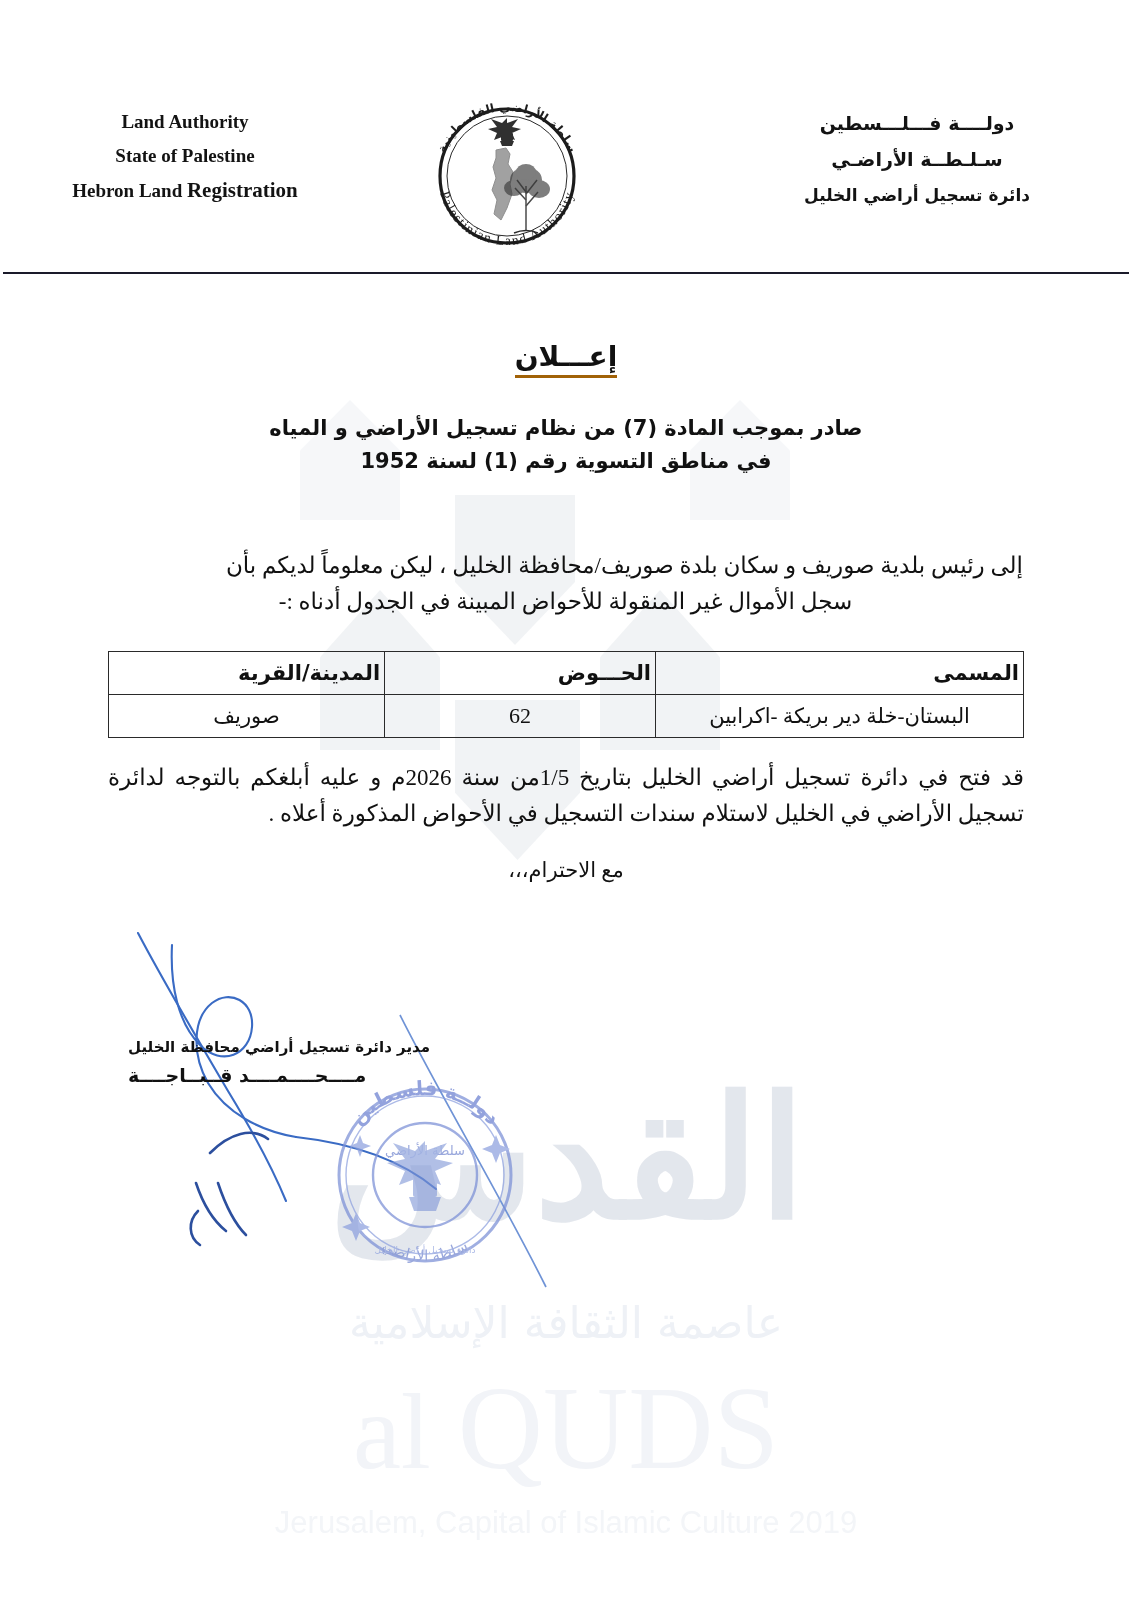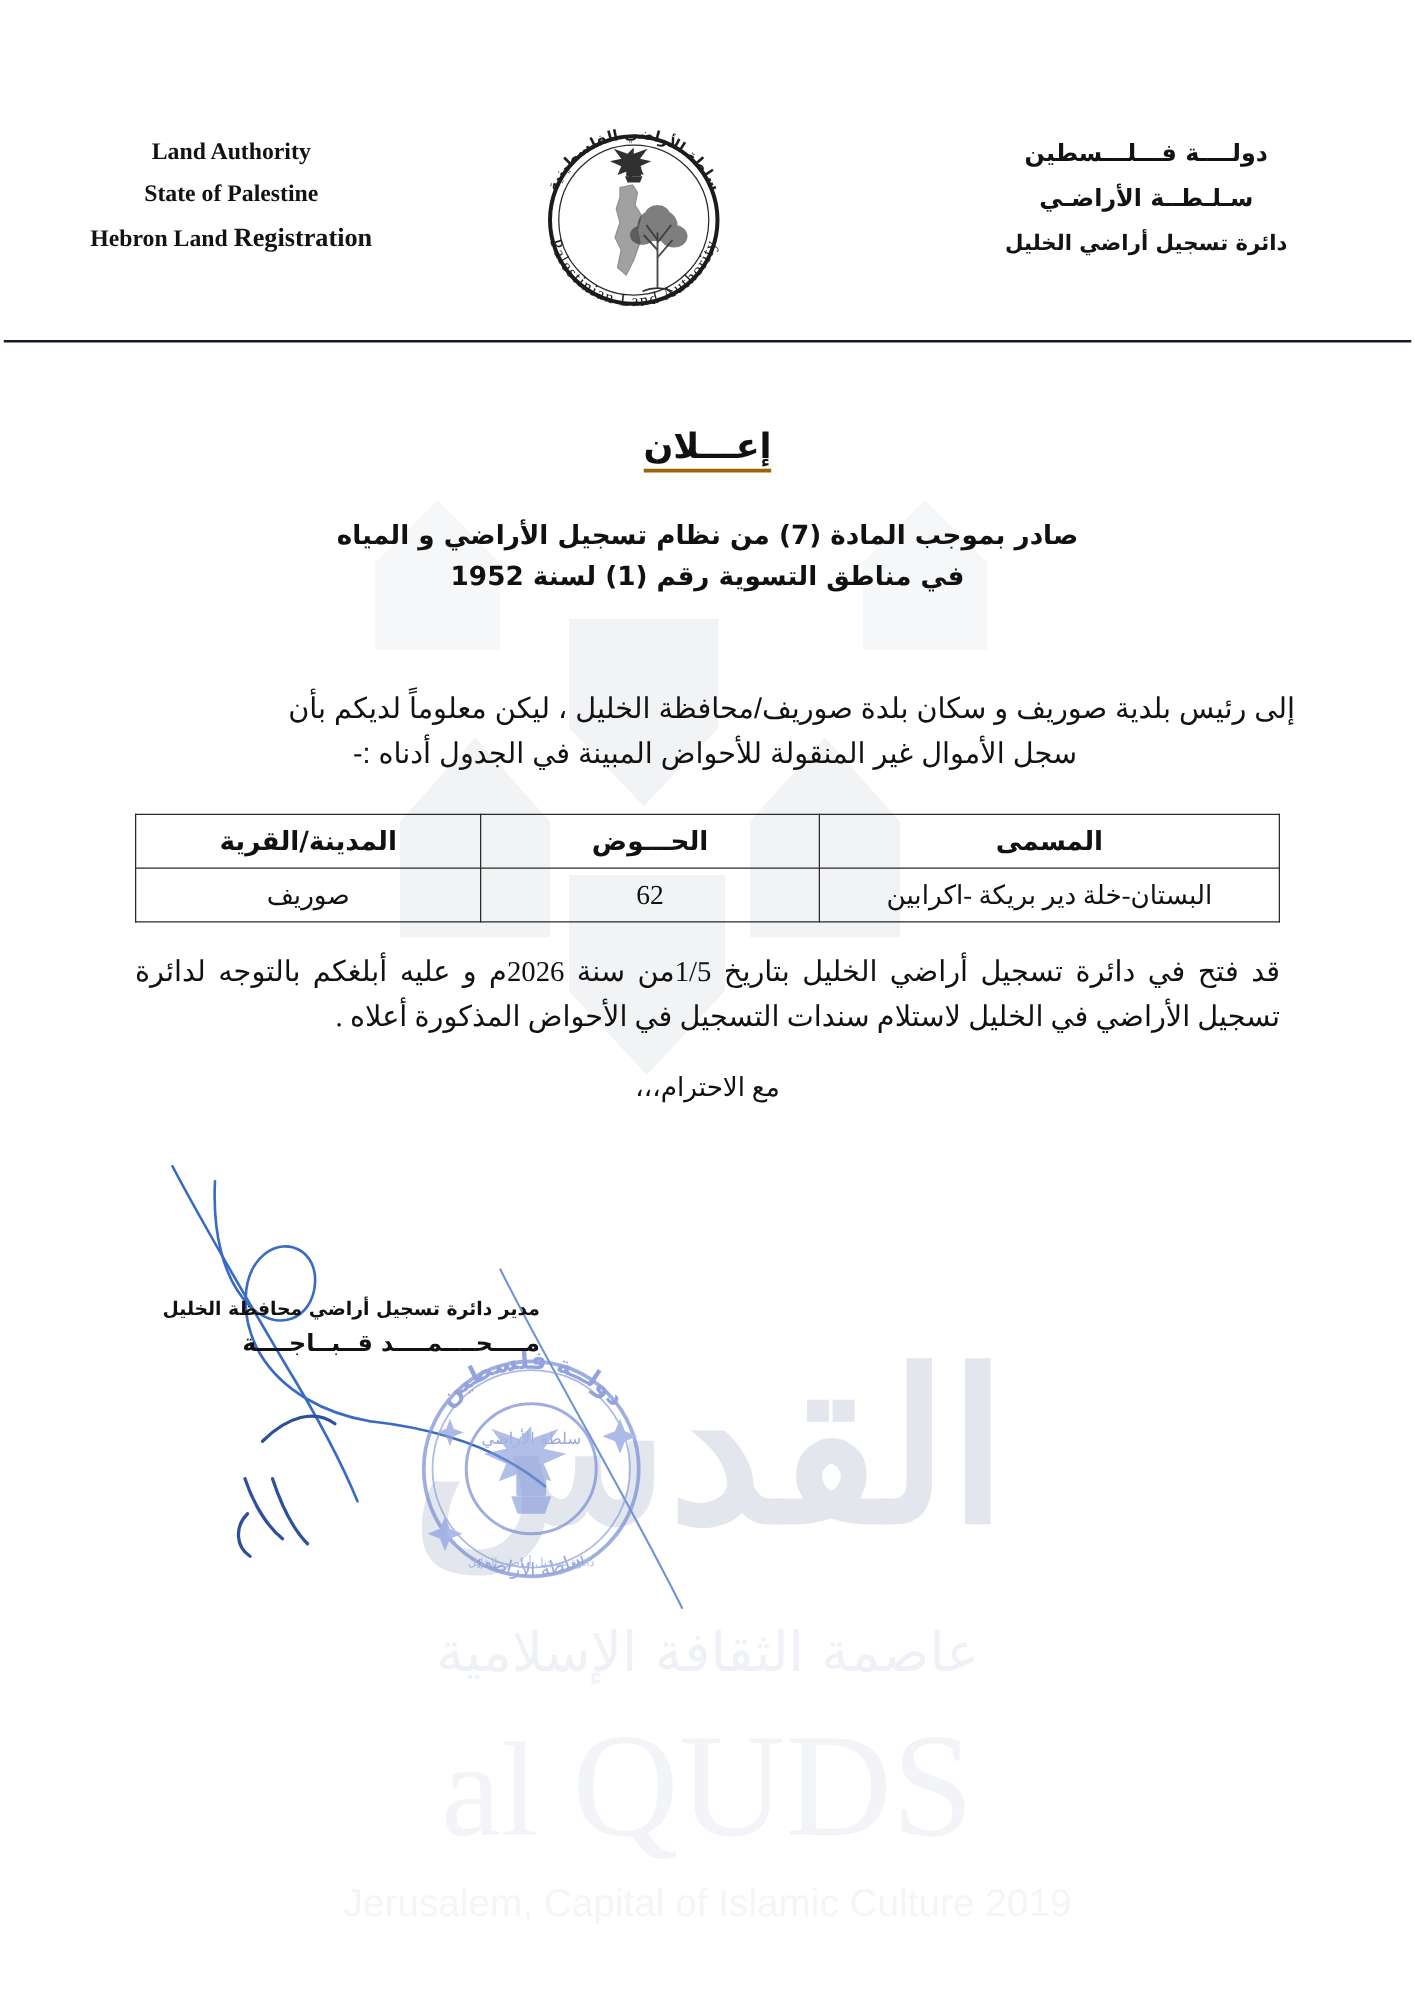--- a/index.html
+++ b/index.html
@@ -127,25 +127,25 @@
     font-family: "DejaVu Sans", "Liberation Sans", sans-serif;
     font-weight: bold;
     font-size: 21px;
     line-height: 33px;
     color: #111;
   }
 
   .para-to {
     position: absolute;
     top: 548px;
-    right: 96px;
+    right: 109px;
     left: 108px;
     direction: rtl;
     text-align: justify;
-    font-family: Liberation Sans, sans-serif;
+    font-family: Liberation Serif, serif;
     font-size: 23px;
     line-height: 36px;
     color: #111;
   }
   .para-to .l2 { display:block; text-align: center; }
 
   
   .tbl {
     position: absolute;
     top: 651px;
@@ -160,20 +160,21 @@
     height: 38px;
     text-align: center;
     vertical-align: middle;
     font-family: "DejaVu Sans", "Liberation Sans", sans-serif;
     color: #111;
   }
   .tbl th {
     font-size: 21px;
     font-weight: bold;
     padding: 2px 4px;
+    text-align: right;
   }
   .tbl td {
     font-size: 21px;
     font-weight: normal;
     font-family: "Liberation Serif", "DejaVu Serif", serif;
     padding: 2px 22px;
   }
   .col-village { width: 275px; }
   .col-basin   { width: 270px; }
   .col-name    { width: 371px; }
@@ -199,23 +200,23 @@
     direction: rtl;
     font-family: "Liberation Serif", "DejaVu Serif", serif;
     font-size: 21px;
     color: #111;
   }
 
   
   .sig-block {
     position: absolute;
     top: 1038px;
-    left: 112px;
+    left: 128px;
     width: 320px;
-    text-align: right;
+    text-align: left;
     direction: rtl;
     z-index: 6;
   }
   .sig-role {
     font-family: "DejaVu Sans", "Liberation Sans", sans-serif;
     font-weight: bold;
     font-size: 15px;
     color: #111;
     white-space: nowrap;
   }

